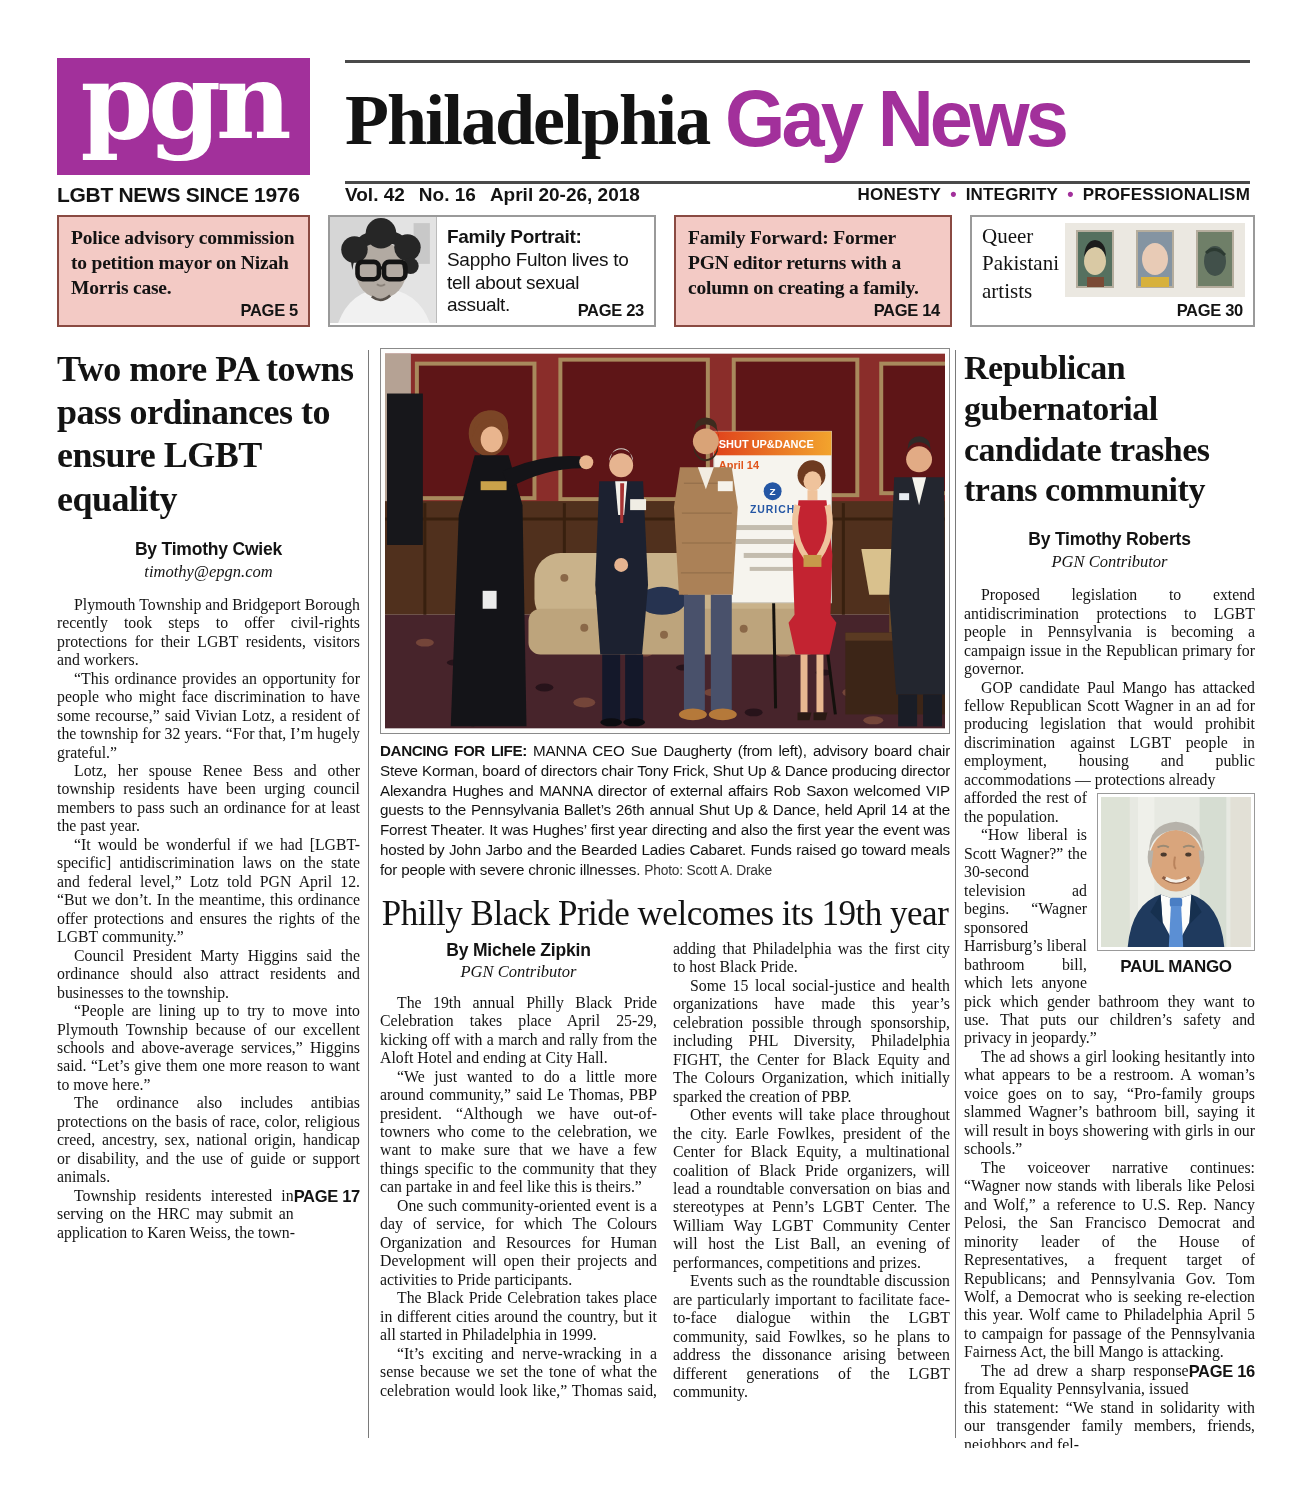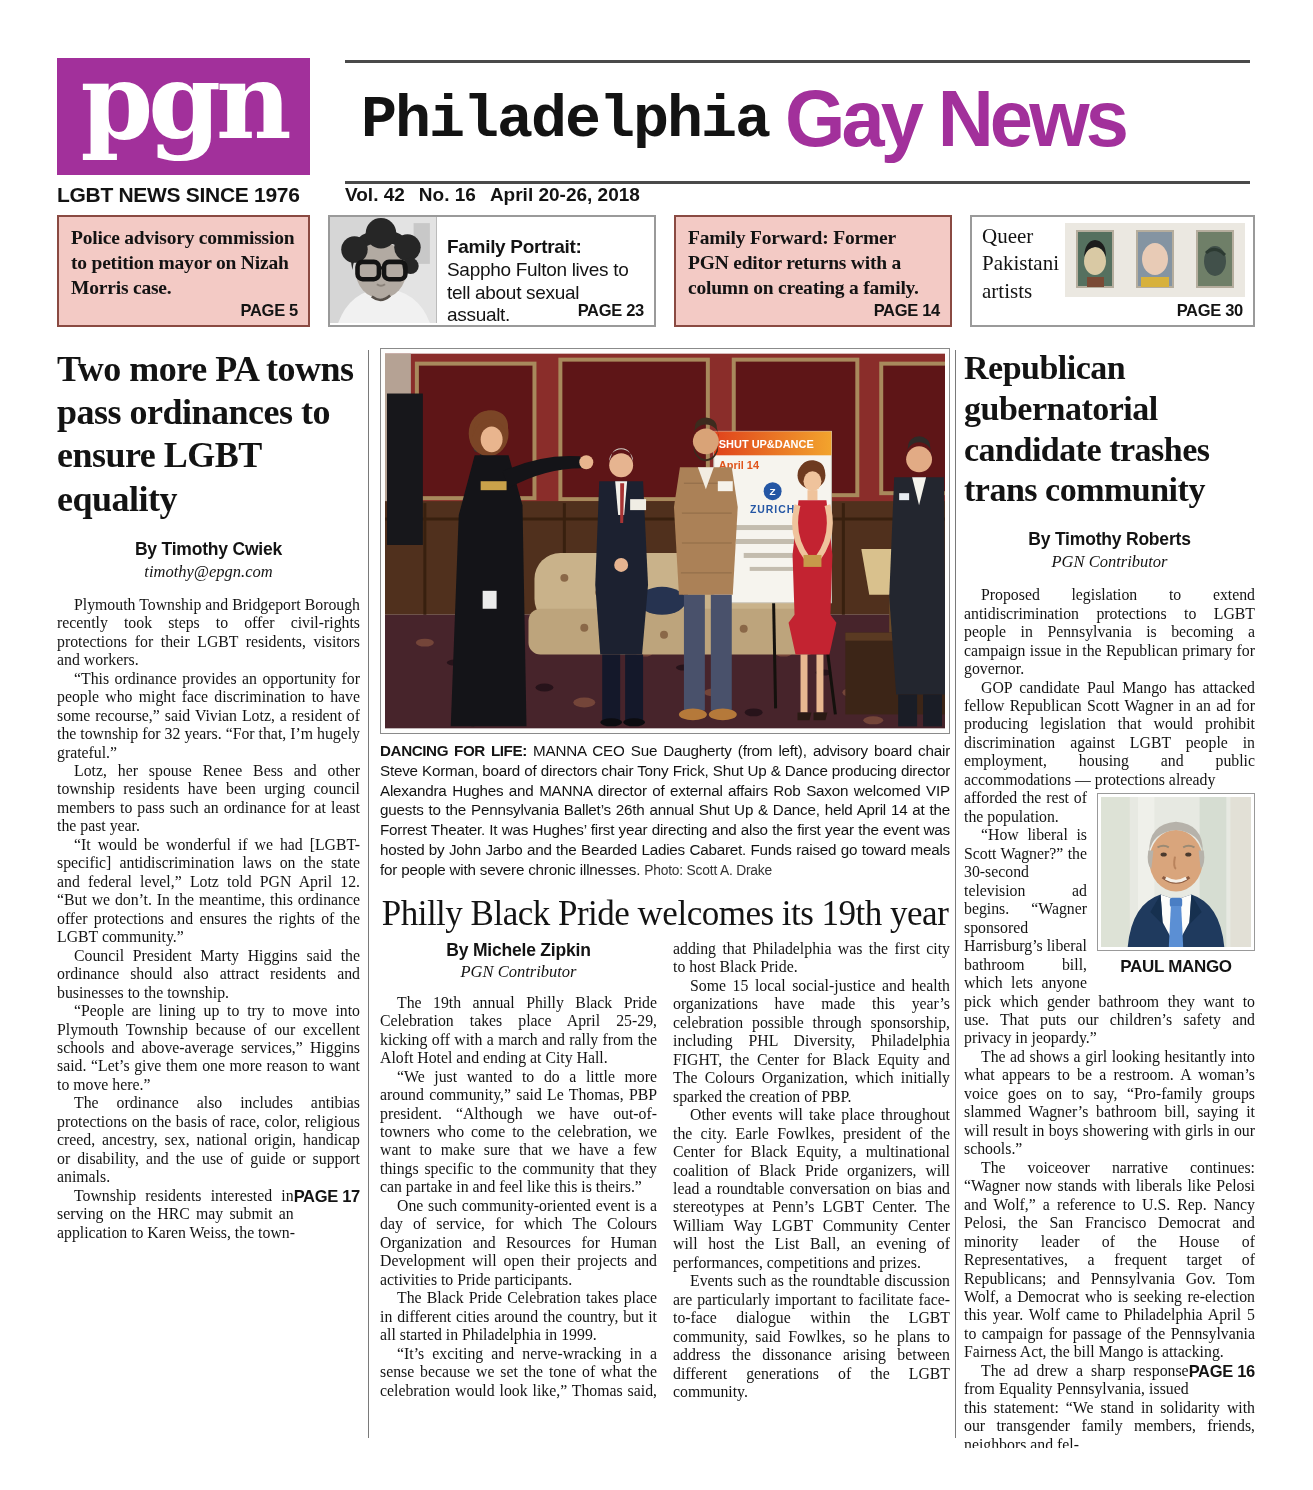--- a/index.html
+++ b/index.html
@@ -9,43 +9,43 @@
   
   .logo-box{position:absolute;left:57px;top:58px;width:253px;height:117px;background:#a2309b;
             display:flex;align-items:center;justify-content:center;}
   .logo-text{color:#fff;font-family:"DejaVu Serif",serif;font-weight:bold;font-size:104px;
              letter-spacing:-5px;line-height:1;margin-top:-30px;}
   .logo-tagline{position:absolute;left:57px;top:183px;width:260px;font-family:"Liberation Sans",sans-serif;
                 font-weight:bold;font-size:21px;letter-spacing:-0.3px;white-space:nowrap;}
   .mast-title{position:absolute;left:345px;top:60px;width:905px;height:118px;
               border-top:3px solid #4a4a4a;border-bottom:3px solid #4a4a4a;
               display:flex;align-items:center;overflow:hidden;}
-  .t-black{font-family:Liberation Mono, monospace;font-weight:bold;font-size:60px;letter-spacing:-2px;
-           line-height:1;margin-top:-4px;margin-left:16px;}
+  .t-black{font-family:Liberation Serif, serif;font-weight:bold;font-size:72px;letter-spacing:-2px;
+           line-height:1;margin-top:-4px;}
   .t-purple{font-family:"Liberation Sans",sans-serif;font-weight:bold;font-size:80px;color:#a2309b;
             letter-spacing:-4px;display:inline-block;transform:scaleX(0.97);transform-origin:left;
             margin-left:16px;line-height:1;margin-top:-6px;}
   .issue-row{position:absolute;left:345px;top:184px;width:905px;display:flex;justify-content:space-between;
              font-family:"Liberation Sans",sans-serif;font-weight:bold;}
   .issue-left span{font-size:19px;margin-right:14px;}
   .motto{font-size:17px;letter-spacing:0.2px;}
   .motto .bullet{color:#a2309b;margin:0 9px;font-size:18px;}
 
   
   .teasers{position:absolute;left:57px;top:215px;width:1198px;height:112px;display:flex;gap:18px;}
   .teaser{position:relative;box-sizing:border-box;}
   .teaser .page-label{position:absolute;right:10px;bottom:5px;font-family:"Liberation Sans",sans-serif;
                       font-weight:bold;font-size:16.5px;letter-spacing:-0.3px;}
   .t-pink{background:#f3cac5;border:2px solid #8a4a42;padding:9px 12px 4px 12px;}
   .t-pink .t-text{font-size:19.5px;font-weight:bold;line-height:1.28;letter-spacing:-0.2px;}
   .t-lead{font-weight:bold;}
   .t-white{background:#fff;border:2px solid #9a9a9a;}
   .t-portrait{display:flex;}
   .t-portrait .photo{width:106px;height:106px;flex:0 0 106px;border-right:1px solid #bbb;}
-  .t-portrait .t-body{padding:19px 8px 0 10px;font-family:"Liberation Sans",sans-serif;
+  .t-portrait .t-body{padding:9px 8px 0 10px;font-family:"Liberation Sans",sans-serif;
                       font-size:19px;line-height:1.2;letter-spacing:-0.3px;}
   .t-art{padding:6px 10px;}
   .t-art .t-text{font-size:21px;line-height:1.3;display:block;width:92px;}
   .t-art .artbox{position:absolute;right:8px;top:6px;width:180px;height:74px;background:#ebe8e1;}
 
   
   .vrule{position:absolute;top:350px;width:1px;height:1088px;background:#7a7a7a;}
   .vr1{left:368px;} .vr2{left:955px;}
 
   .col-left{position:absolute;left:57px;top:348px;width:303px;height:1096px;overflow:hidden;}
@@ -93,20 +93,23 @@
   <div class="logo-tagline">LGBT NEWS SINCE 1976</div>
 
   <div class="mast-title">
     <span class="t-black">Philadelphia</span>
     <span class="t-purple">Gay News</span>
   </div>
 
   <div class="issue-row">
     <div class="issue-left">
       <span>Vol. 42</span><span>No. 16</span><span>April 20-26, 2018</span>
+    </div>
+    <div class="motto">
+      <span>HONESTY</span><span class="bullet">•</span><span>INTEGRITY</span><span class="bullet">•</span><span>PROFESSIONALISM</span>
     </div>
   </div>
 
   <div class="teasers">
 
     <div class="teaser t-pink" style="width:253px;">
       <div class="t-text">Police advisory commission to petition mayor on Nizah Morris case.</div>
       <div class="page-label">PAGE 5</div>
     </div>
 

